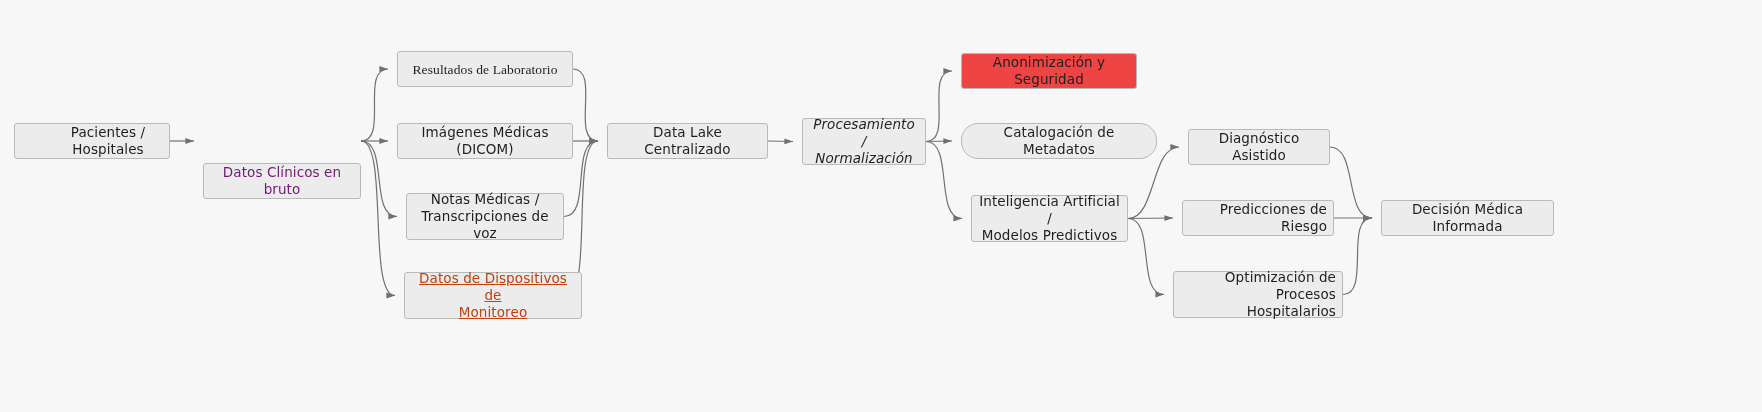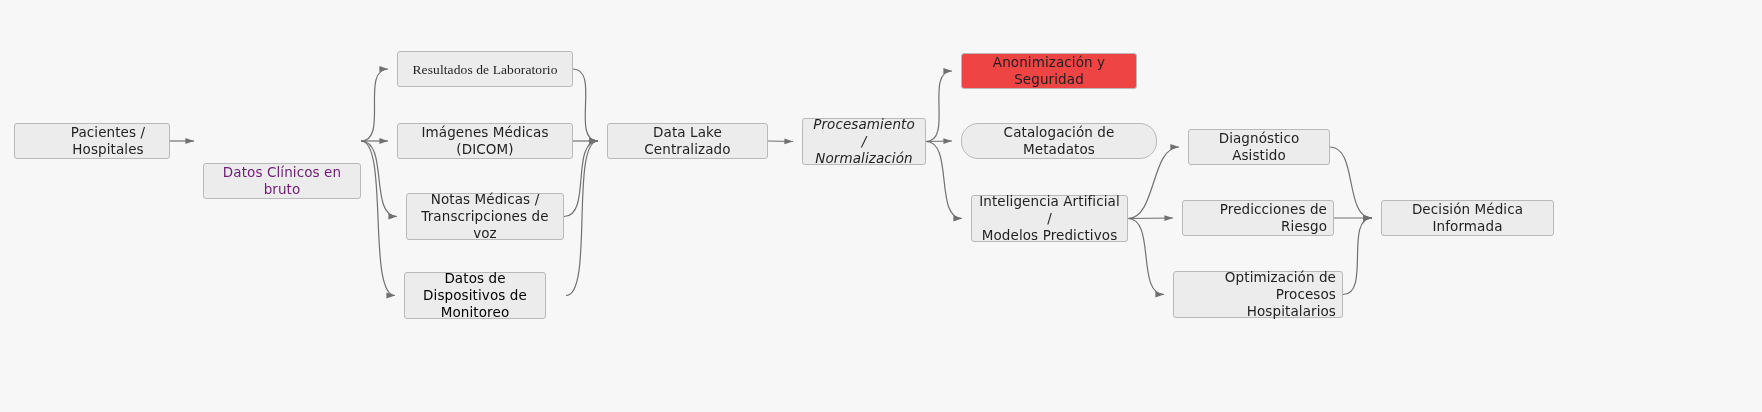--- a/index.html
+++ b/index.html
@@ -62,21 +62,21 @@
         <path d="M1343,294.5 C1371,294.5 1344,218 1372,218" stroke="#707070" marker-end="url(#arrow)"></path>
       </g>
   </svg>
   <div id="node-layer">
       <div class="node" style="left: 14px; top: 123px; width: 156px; height: 36px; background: rgb(236, 236, 236); border-color: rgb(185, 185, 185); color: rgb(31, 31, 31); padding-left: 38px;">Pacientes / Hospitales</div>
       <div class="node" style="left: 203px; top: 123px; width: 158px; height: 36px; background: rgb(236, 236, 236); border-color: rgb(185, 185, 185); color: #701a75; margin-top: 40px;">Datos Clínicos en bruto</div>
       <div class="node" style="left: 397px; top: 51px; width: 176px; height: 36px; background: rgb(236, 236, 236); border-color: rgb(185, 185, 185); color: rgb(31, 31, 31); font-family: Liberation Serif, serif;">Resultados de Laboratorio</div>
       <div class="node" style="left: 397px; top: 123px; width: 176px; height: 36px; background: rgb(236, 236, 236); border-color: rgb(185, 185, 185); color: rgb(31, 31, 31);">Imágenes Médicas (DICOM)</div>
       <div class="node" style="left: 406px; top: 193px; width: 158px; height: 47px; background: rgb(236, 236, 236); border-color: rgb(185, 185, 185); color: rgb(31, 31, 31);">Notas Médicas /
 Transcripciones de voz</div>
-      <div class="node" style="left: 404px; top: 272px; width: 142px; height: 47px; background: rgb(236, 236, 236); border-color: rgb(185, 185, 185); color: #000000;">Datos de Dispositivos de
+      <div class="node" style="left: 404px; top: 272px; width: 178px; height: 47px; background: rgb(236, 236, 236); border-color: rgb(185, 185, 185); color: #c2410c; text-decoration: underline;">Datos de Dispositivos de
 Monitoreo</div>
       <div class="node" style="left: 607px; top: 123px; width: 161px; height: 36px; background: rgb(236, 236, 236); border-color: rgb(185, 185, 185); color: rgb(31, 31, 31);">Data Lake Centralizado</div>
       <div class="node" style="left: 802px; top: 118px; width: 124px; height: 47px; background: rgb(236, 236, 236); border-color: rgb(185, 185, 185); color: rgb(31, 31, 31); font-style: italic;">Procesamiento /
 Normalización</div>
       <div class="node" style="left: 961px; top: 53px; width: 176px; height: 36px; background: #ef4444; border-color: rgb(185, 185, 185); color: rgb(31, 31, 31); text-align: center;">Anonimización y Seguridad</div>
       <div class="node" style="left: 961px; top: 123px; width: 196px; height: 36px; background: rgb(236, 236, 236); border-color: rgb(185, 185, 185); color: rgb(31, 31, 31); border-radius: 17px;">Catalogación de Metadatos</div>
       <div class="node" style="left: 971px; top: 195px; width: 157px; height: 47px; background: rgb(236, 236, 236); border-color: rgb(185, 185, 185); color: rgb(31, 31, 31);">Inteligencia Artificial /
 Modelos Predictivos</div>
       <div class="node" style="left: 1188px; top: 129px; width: 142px; height: 36px; background: rgb(236, 236, 236); border-color: rgb(185, 185, 185); color: rgb(31, 31, 31);">Diagnóstico Asistido</div>
       <div class="node" style="left: 1182px; top: 200px; width: 152px; height: 36px; background: rgb(236, 236, 236); border-color: rgb(185, 185, 185); color: rgb(31, 31, 31); text-align: right;">Predicciones de Riesgo</div>

